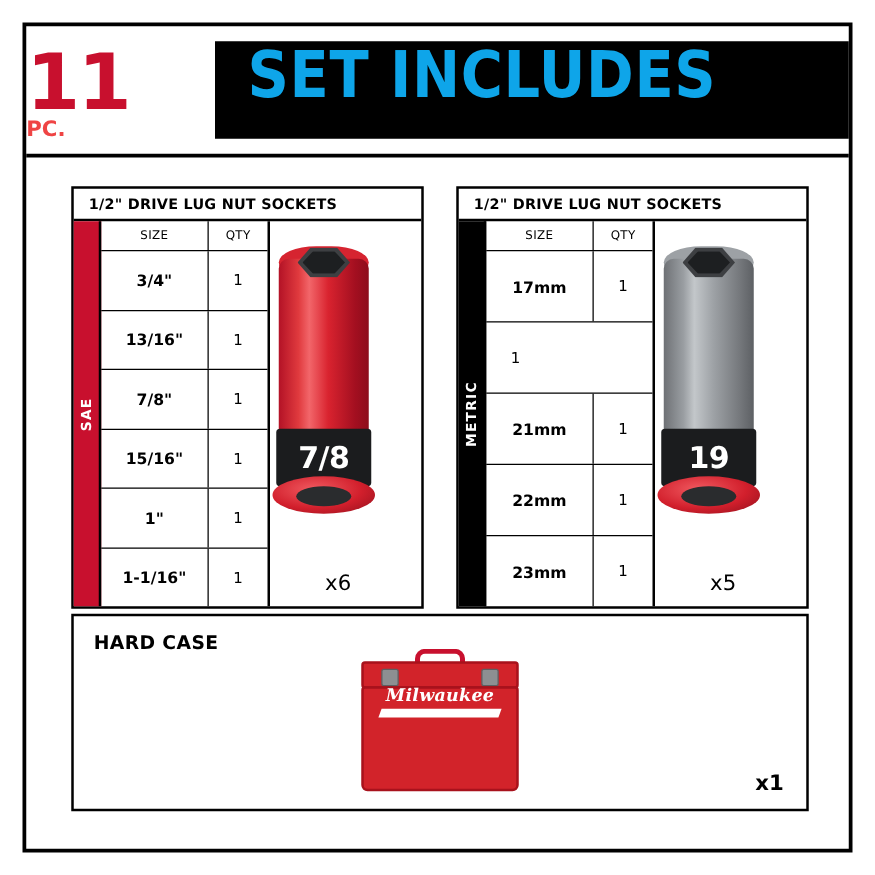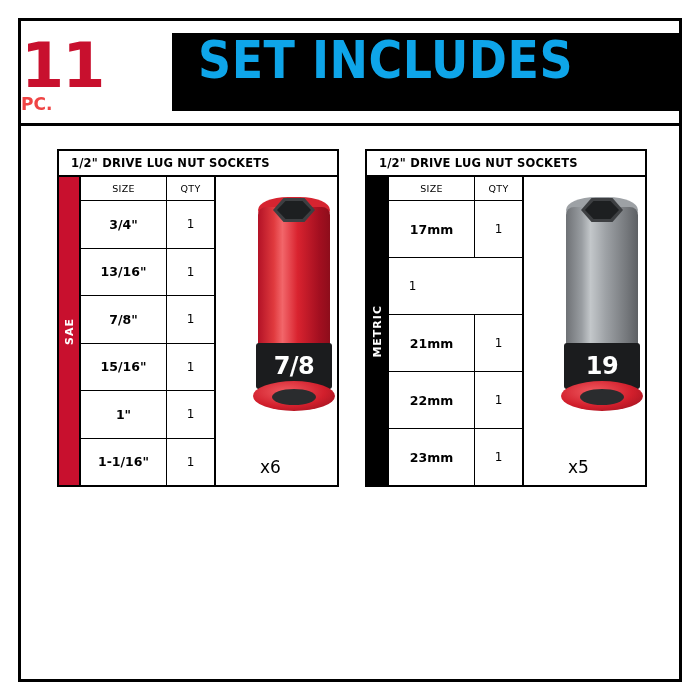--- a/index.html
+++ b/index.html
@@ -152,21 +152,21 @@
   .tbl .c.qty  { width: 47px; }
   .tbl .head .c { font-size: 9.5px; font-weight: 400; letter-spacing: 0.3px; }
   .tbl .body .c.size { font-weight: 700; font-size: 12.5px; }
   .tbl .body .c.qty { font-weight: 400; font-size: 12px; }
 
   .artcol {
     flex: 1;
     position: relative;
     display: flex;
     flex-direction: column;
-    align-items: flex-end;
+    align-items: flex-start;
     justify-content: flex-start;
   }
   .mult {
     position: absolute;
     bottom: 8px;
     left: 0; right: 12px;
     text-align: center;
     font-size: 17px;
     font-weight: 400;
     font-family: "DejaVu Sans", sans-serif;
@@ -475,15 +475,31 @@
               </div>
               <div class="ring gray"></div>
               <div class="ring-inner"></div>
             </div>
             <div class="mult">x5</div>
           </div>
         </div>
       </div>
     </div>
 
+    <div class="case-panel">
+      <div class="case-title">HARD CASE</div>
+      <div class="case-art">
+        <div class="case-handle"></div>
+        <div class="case-lid">
+          <div class="clip l"></div>
+          <div class="clip r"></div>
+        </div>
+        <div class="case-box"></div>
+        <div class="case-logo">
+          <div class="word">Milwaukee</div>
+          <div class="swoosh"></div>
+        </div>
+      </div>
+      <div class="case-mult">x1</div>
+    </div>
 
   </div>
 </div>
 
 </body></html>

